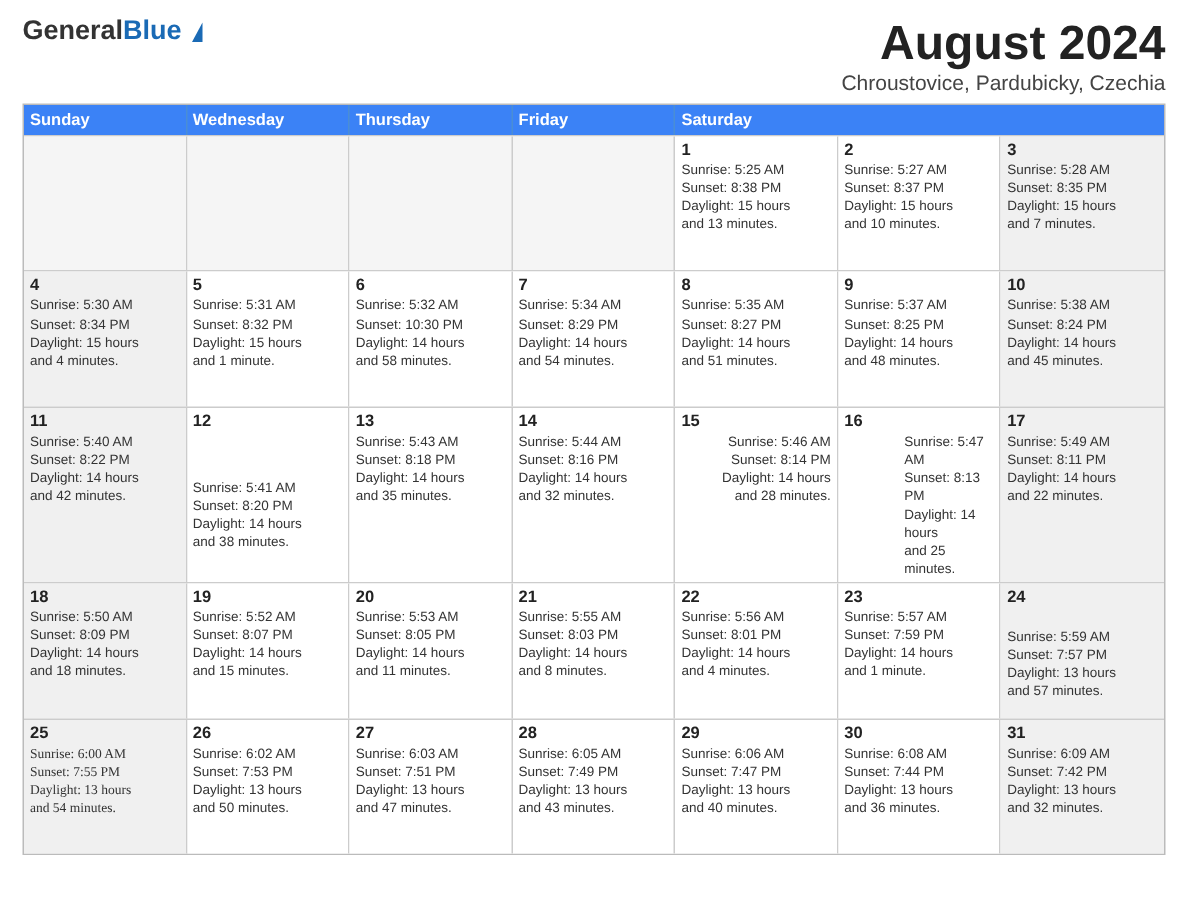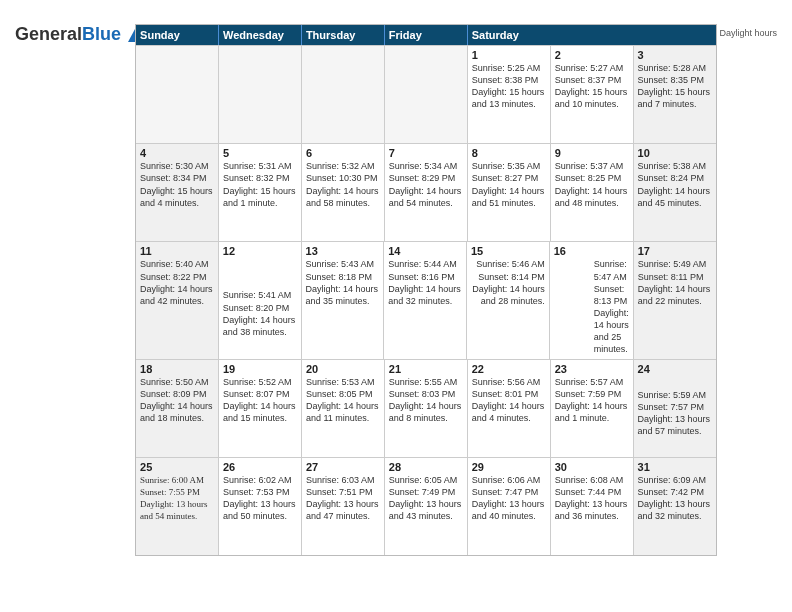--- a/index.html
+++ b/index.html
@@ -6,23 +6,23 @@
     body {
       font-family: Arial, sans-serif;
       background: #fff;
       width: 792px;
       height: 612px;
       overflow: hidden;
     }
     .page {
       width: 792px;
       height: 580px;
-      padding: 24px 15px;
-      display: flex;
-      flex-direction: row;
+      padding: 10px 15px;
+      display: flex;
+      flex-direction: column;
     }
     .header {
       display: flex;
       justify-content: space-between;
       align-items: flex-start;
       margin-bottom: 6px;
     }
     .logo {
       display: flex;
       flex-direction: column;
@@ -42,21 +42,21 @@
     }
     .calendar {
       flex: 1;
       display: flex;
       flex-direction: column;
       border: 1px solid #bbb;
     }
     .cal-header-row {
       display: grid;
       grid-template-columns: repeat(7, 1fr);
-      background: #0c4a6e;
+      background: #3b82f6;
     }
     .cal-header-cell {
       color: #fff;
       font-size: 11px;
       font-weight: bold;
       padding: 4px 4px;
       text-align: left;
       border-right: 1px solid #4a8dd5;
     }
     .cal-header-cell:last-child { border-right: none; }
@@ -104,20 +104,24 @@
 </head>
 <body>
 
 <div class="page">
   <div class="header">
     <div class="logo">
       <div style="font-size:18px; font-weight:bold; line-height:1.2;">
         <span style="color:#333;">General</span><span style="color:#1a6ab5;">Blue</span>
         <span style="display:inline-block; margin-left:2px; width:0; height:0; border-left:7px solid transparent; border-right:0px solid transparent; border-bottom:13px solid #1a6ab5; vertical-align:middle;"></span>
       </div>
+    </div>
+    <div class="title-block">
+      <div class="title-month">August 2024</div>
+      <div class="title-location">Chroustovice, Pardubicky, Czechia</div>
     </div>
   </div>
 
   <div class="calendar">
     <div class="cal-header-row">
       <div class="cal-header-cell">Sunday</div>
       <div class="cal-header-cell">Wednesday</div>
       <div class="cal-header-cell">Thursday</div>
       <div class="cal-header-cell">Friday</div>
       <div class="cal-header-cell">Saturday</div>
@@ -350,14 +354,13 @@
             <div class="day-num">31</div>
             <div class="day-info" style="white-space: pre-line;">Sunrise: 6:09 AM
 Sunset: 7:42 PM
 Daylight: 13 hours
 and 32 minutes.</div>
           </div>
         </div>
       </div>
   </div>
 
-  <div class="footer">Daylight hours</div>
 </div>
 
 </body></html>

